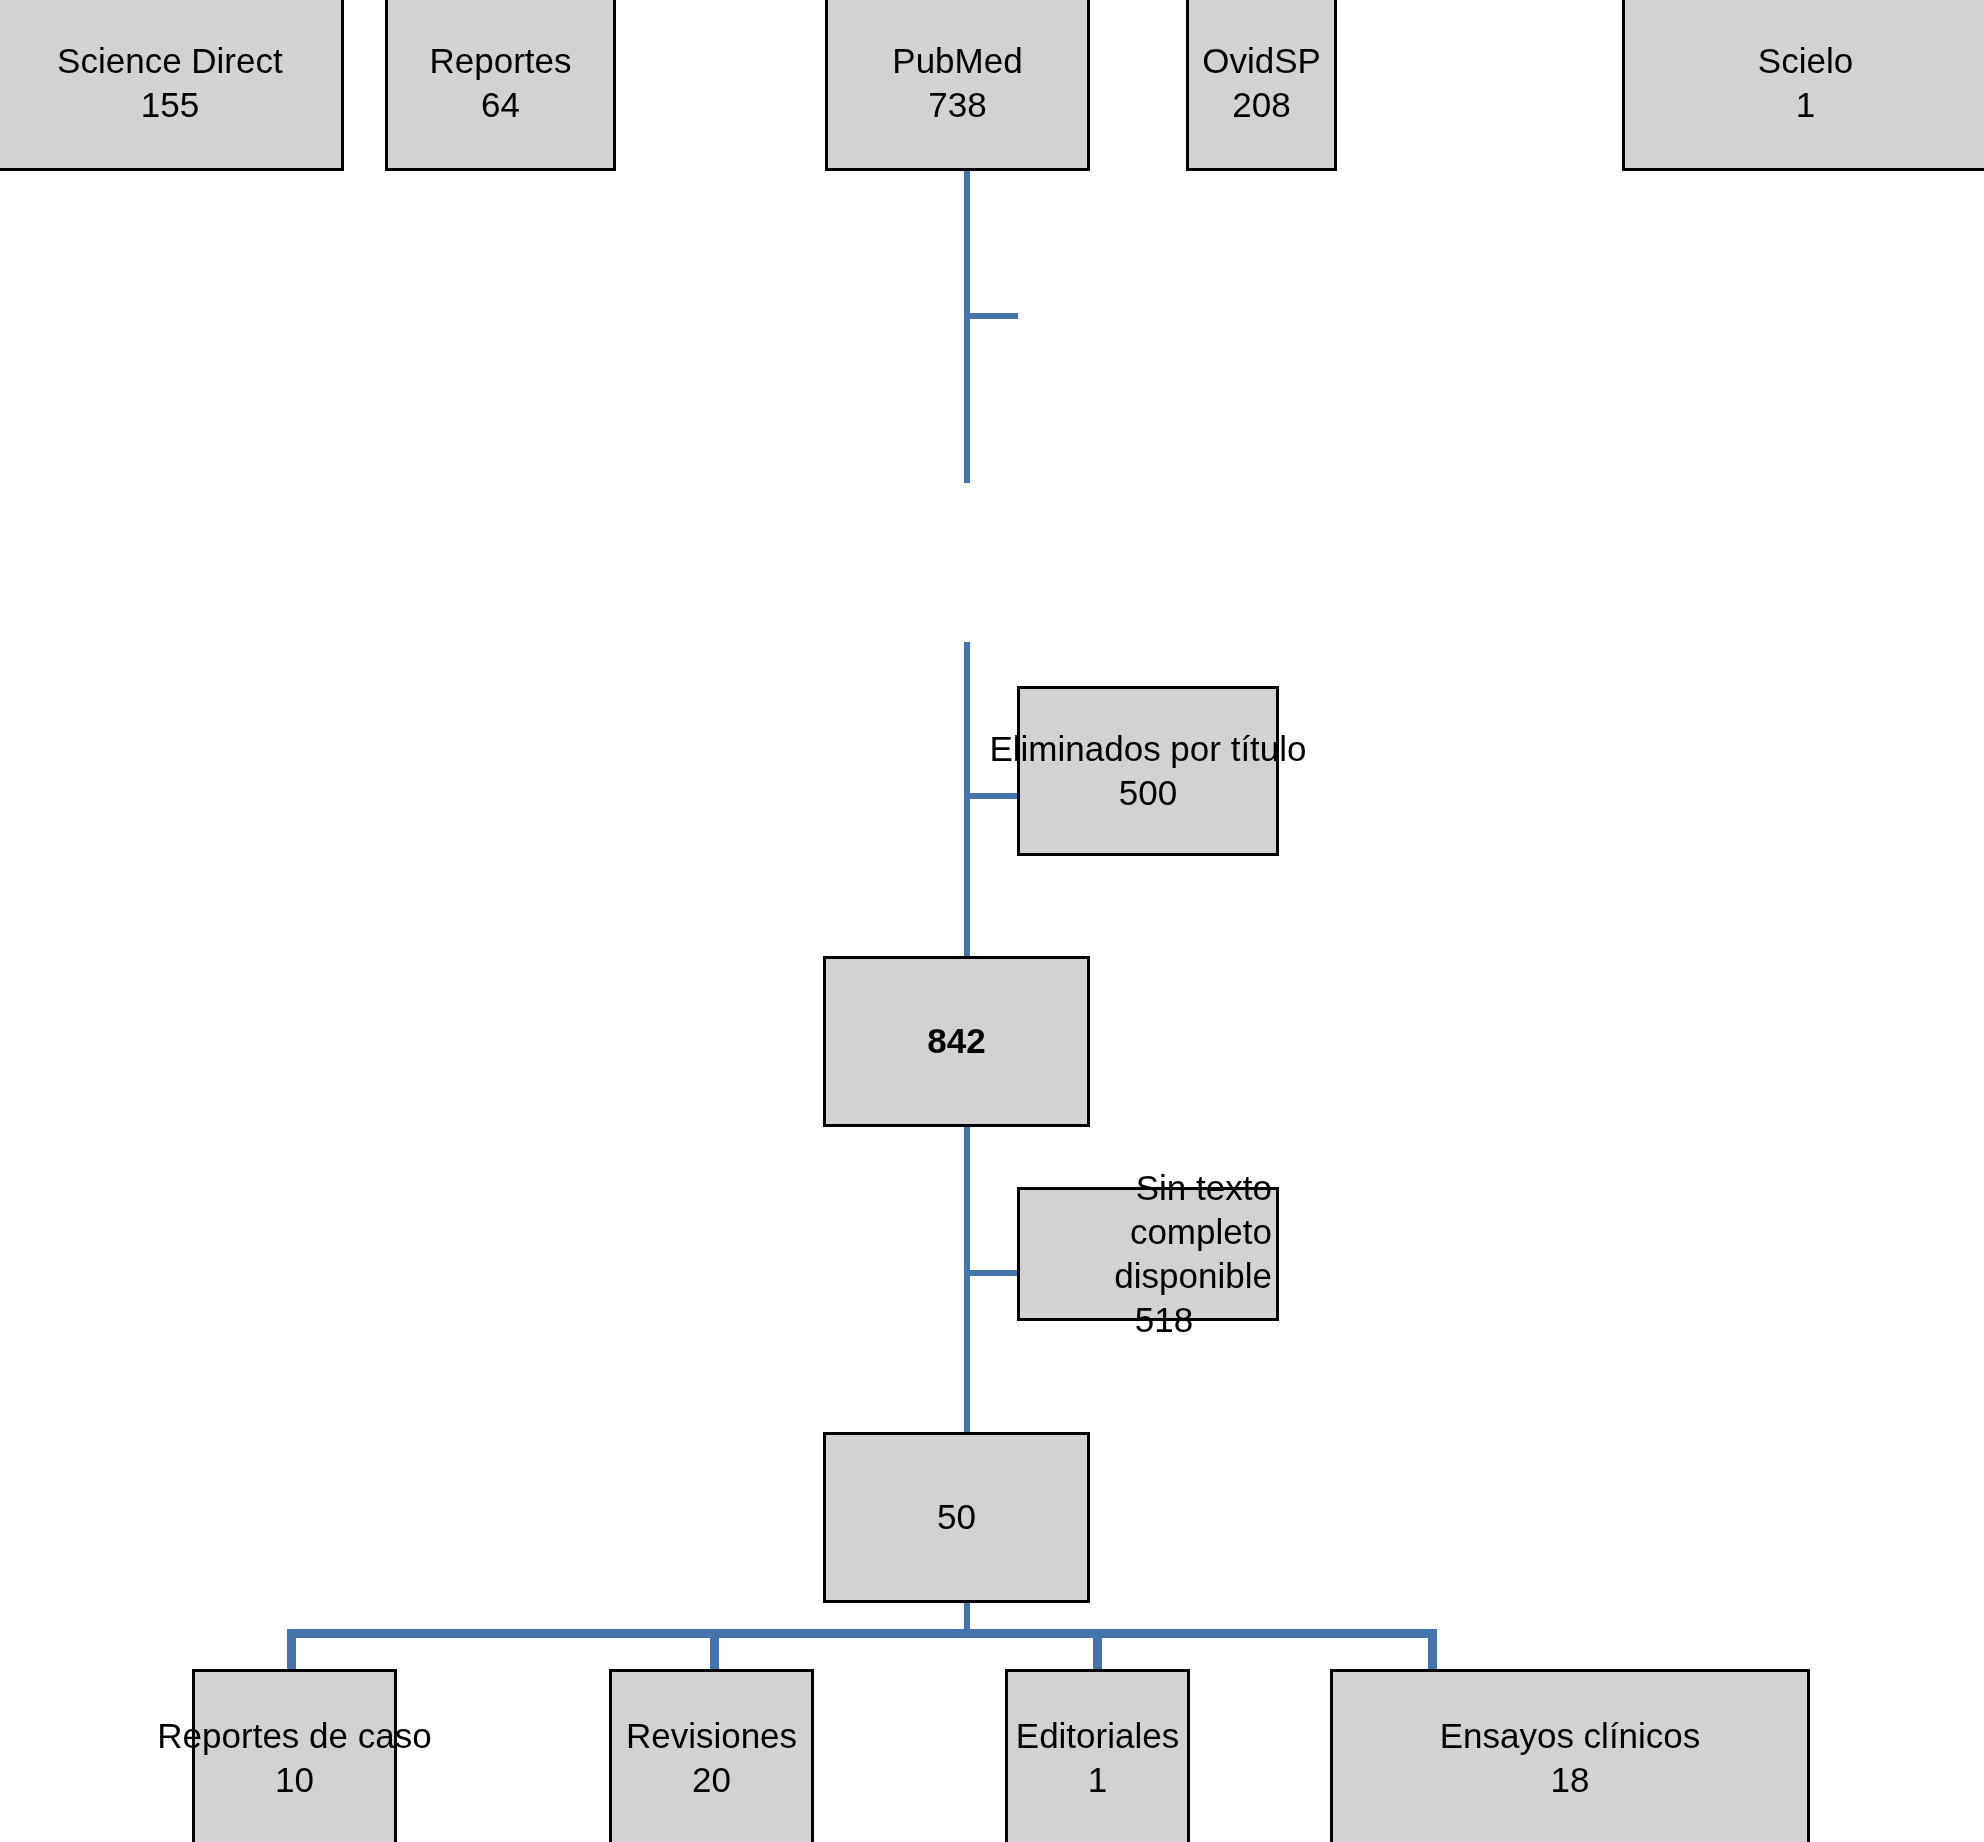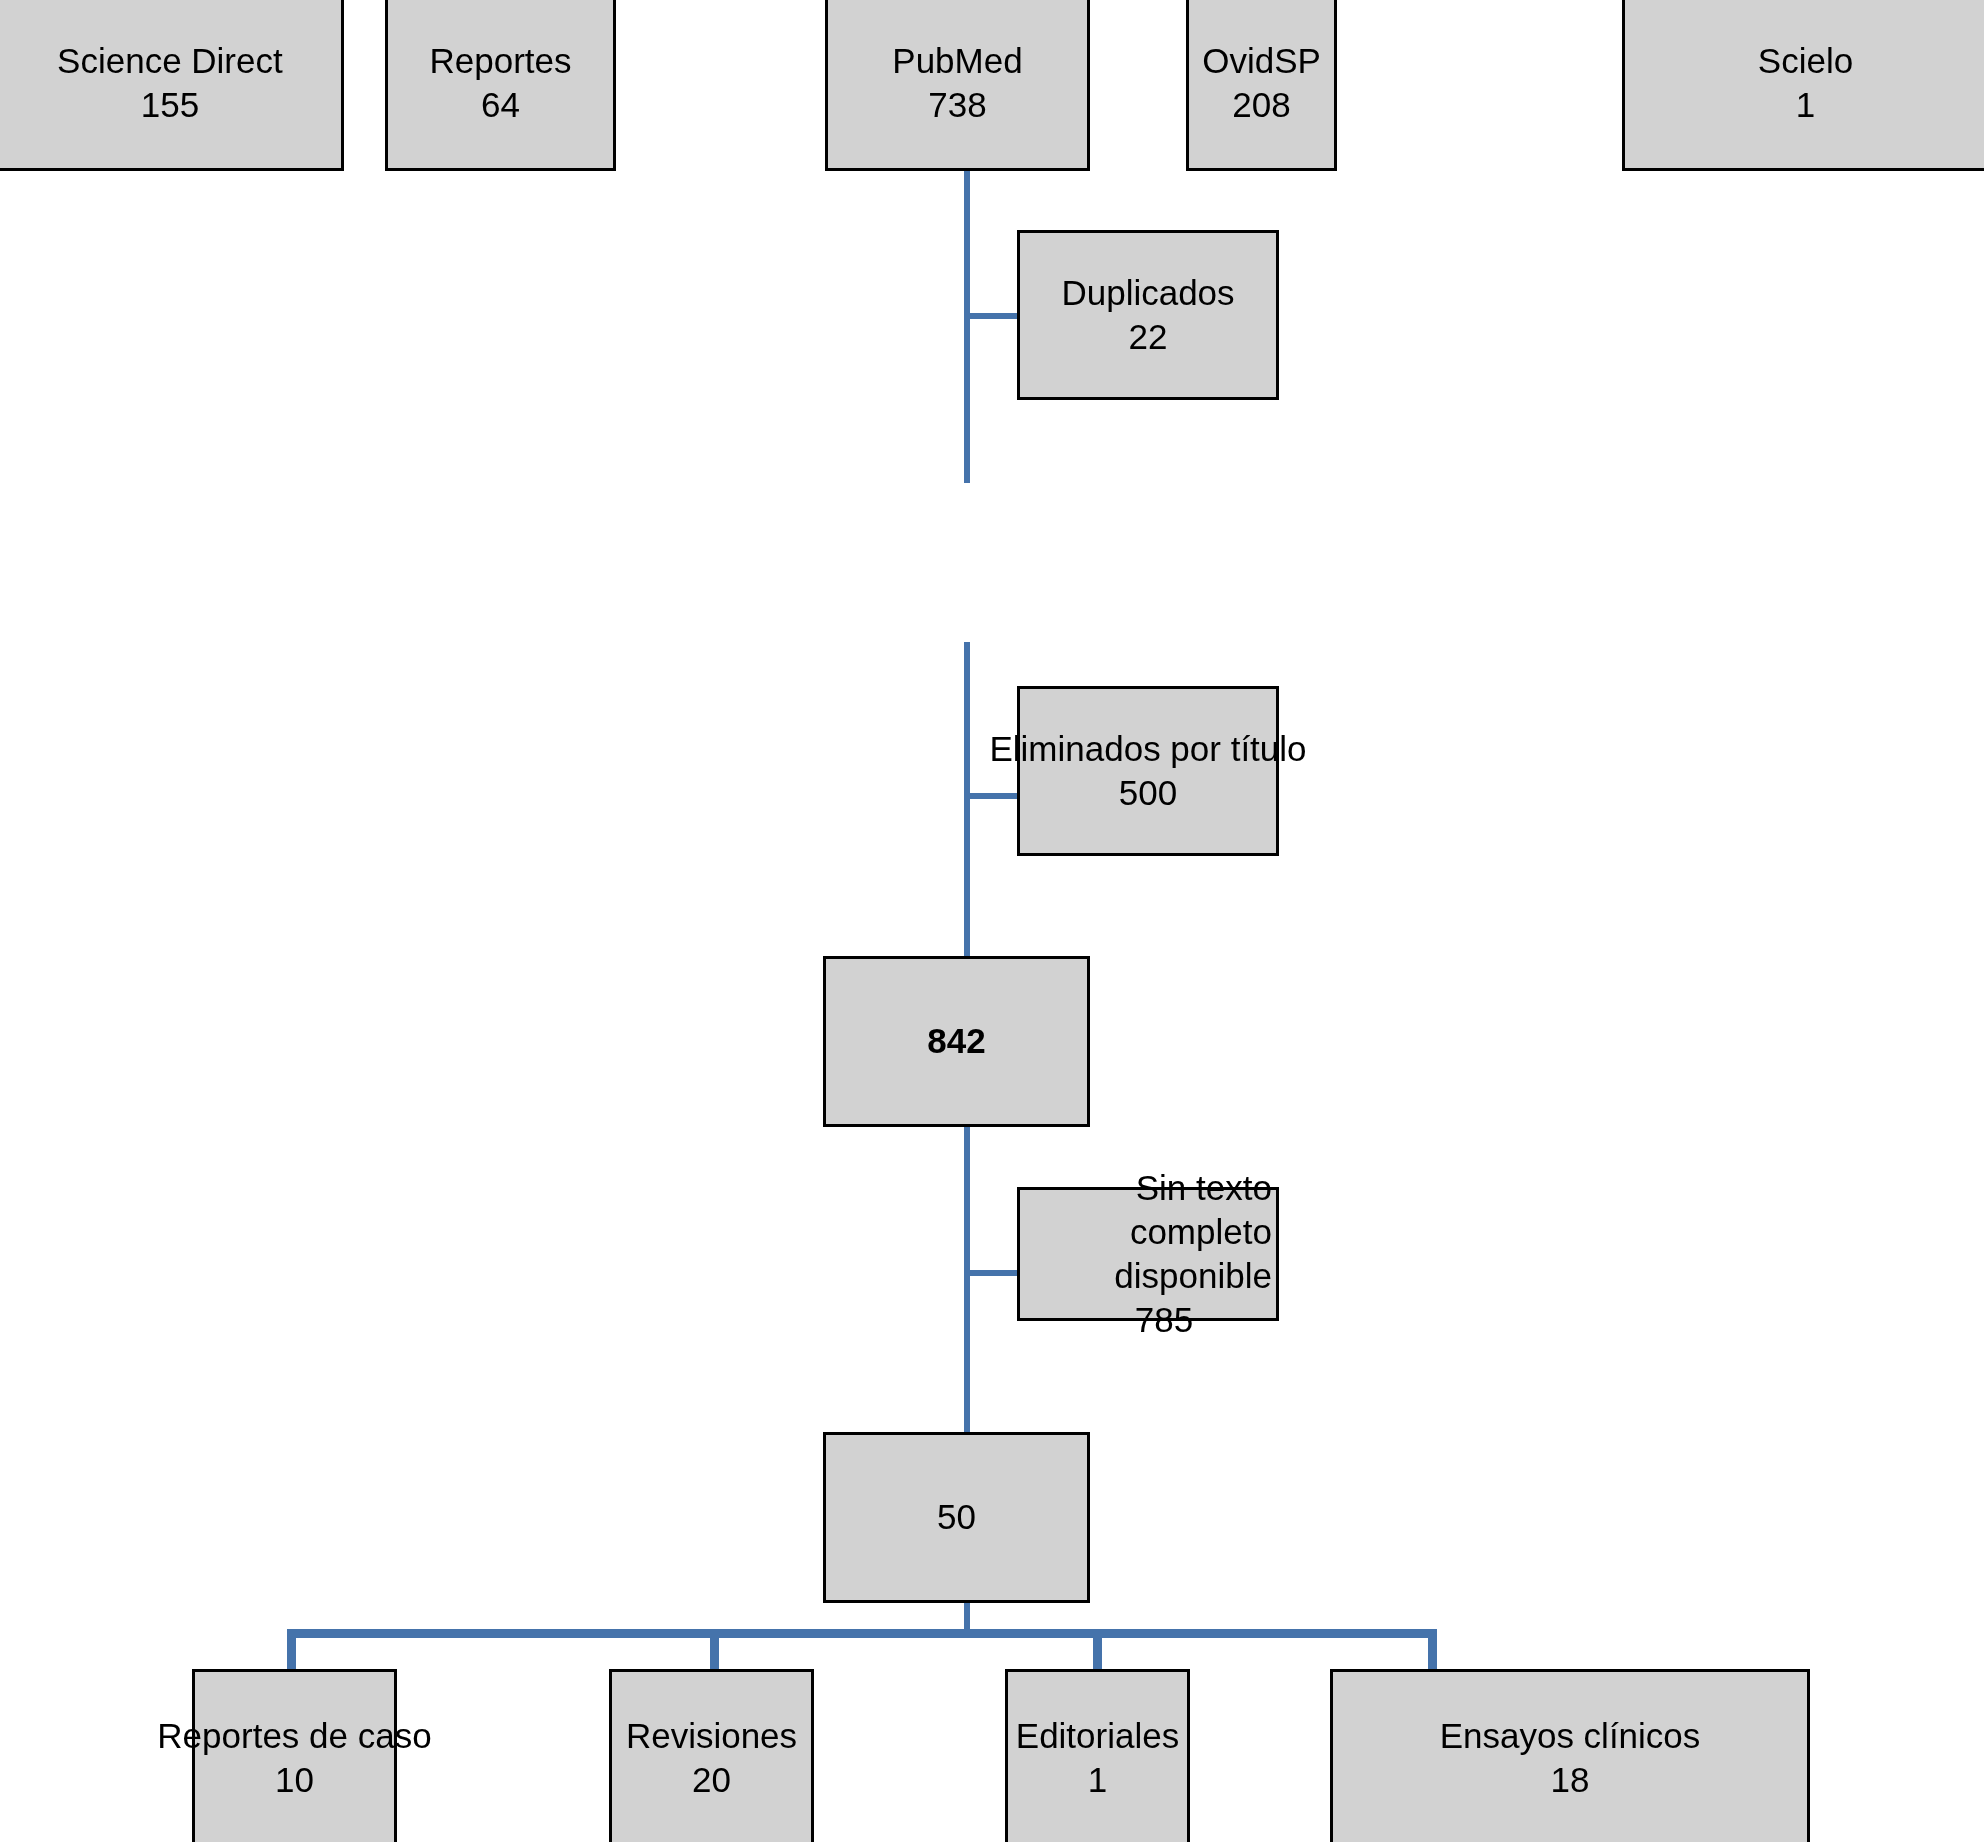--- a/index.html
+++ b/index.html
@@ -101,38 +101,34 @@
   <div class="node" style="left:1186px; top:-4.1px; width:151px; height:175px;">
     <span class="nlabel">OvidSP</span>
     <span class="nvalue">208</span>
   </div>
 
   <div class="node" style="left:1622px; top:-4.1px; width:367px; height:175px;">
     <span class="nlabel">Scielo</span>
     <span class="nvalue">1</span>
   </div>
 
-  <div class="node" style="left:1017px; top:230px; width:262px; height:170px;">
-    <span class="nlabel">Duplicados</span>
-    <span class="nvalue">22</span>
-  </div>
 
 
   <div class="node" style="left:1017px; top:686px; width:262px; height:170px;">
     <span class="nlabel">Eliminados por título</span>
     <span class="nvalue">500</span>
   </div>
 
   <div class="node" style="left:823px; top:956px; width:267px; height:171px;font-weight:bold;">
     <span class="nvalue">842</span>
   </div>
 
   <div class="node wrap" style="left:1017px; top:1187px; width:262px; height:134px;padding-left:36px;">
     <span class="nlabel">Sin texto completo disponible</span>
-    <span class="nvalue">785</span>
+    <span class="nvalue">518</span>
   </div>
 
   <div class="node" style="left:823px; top:1432px; width:267px; height:171px;">
     <span class="nvalue">50</span>
   </div>
 
   <div class="node" style="left:192px; top:1669px; width:205px; height:178px;">
     <span class="nlabel">Reportes de caso</span>
     <span class="nvalue">10</span>
   </div>

